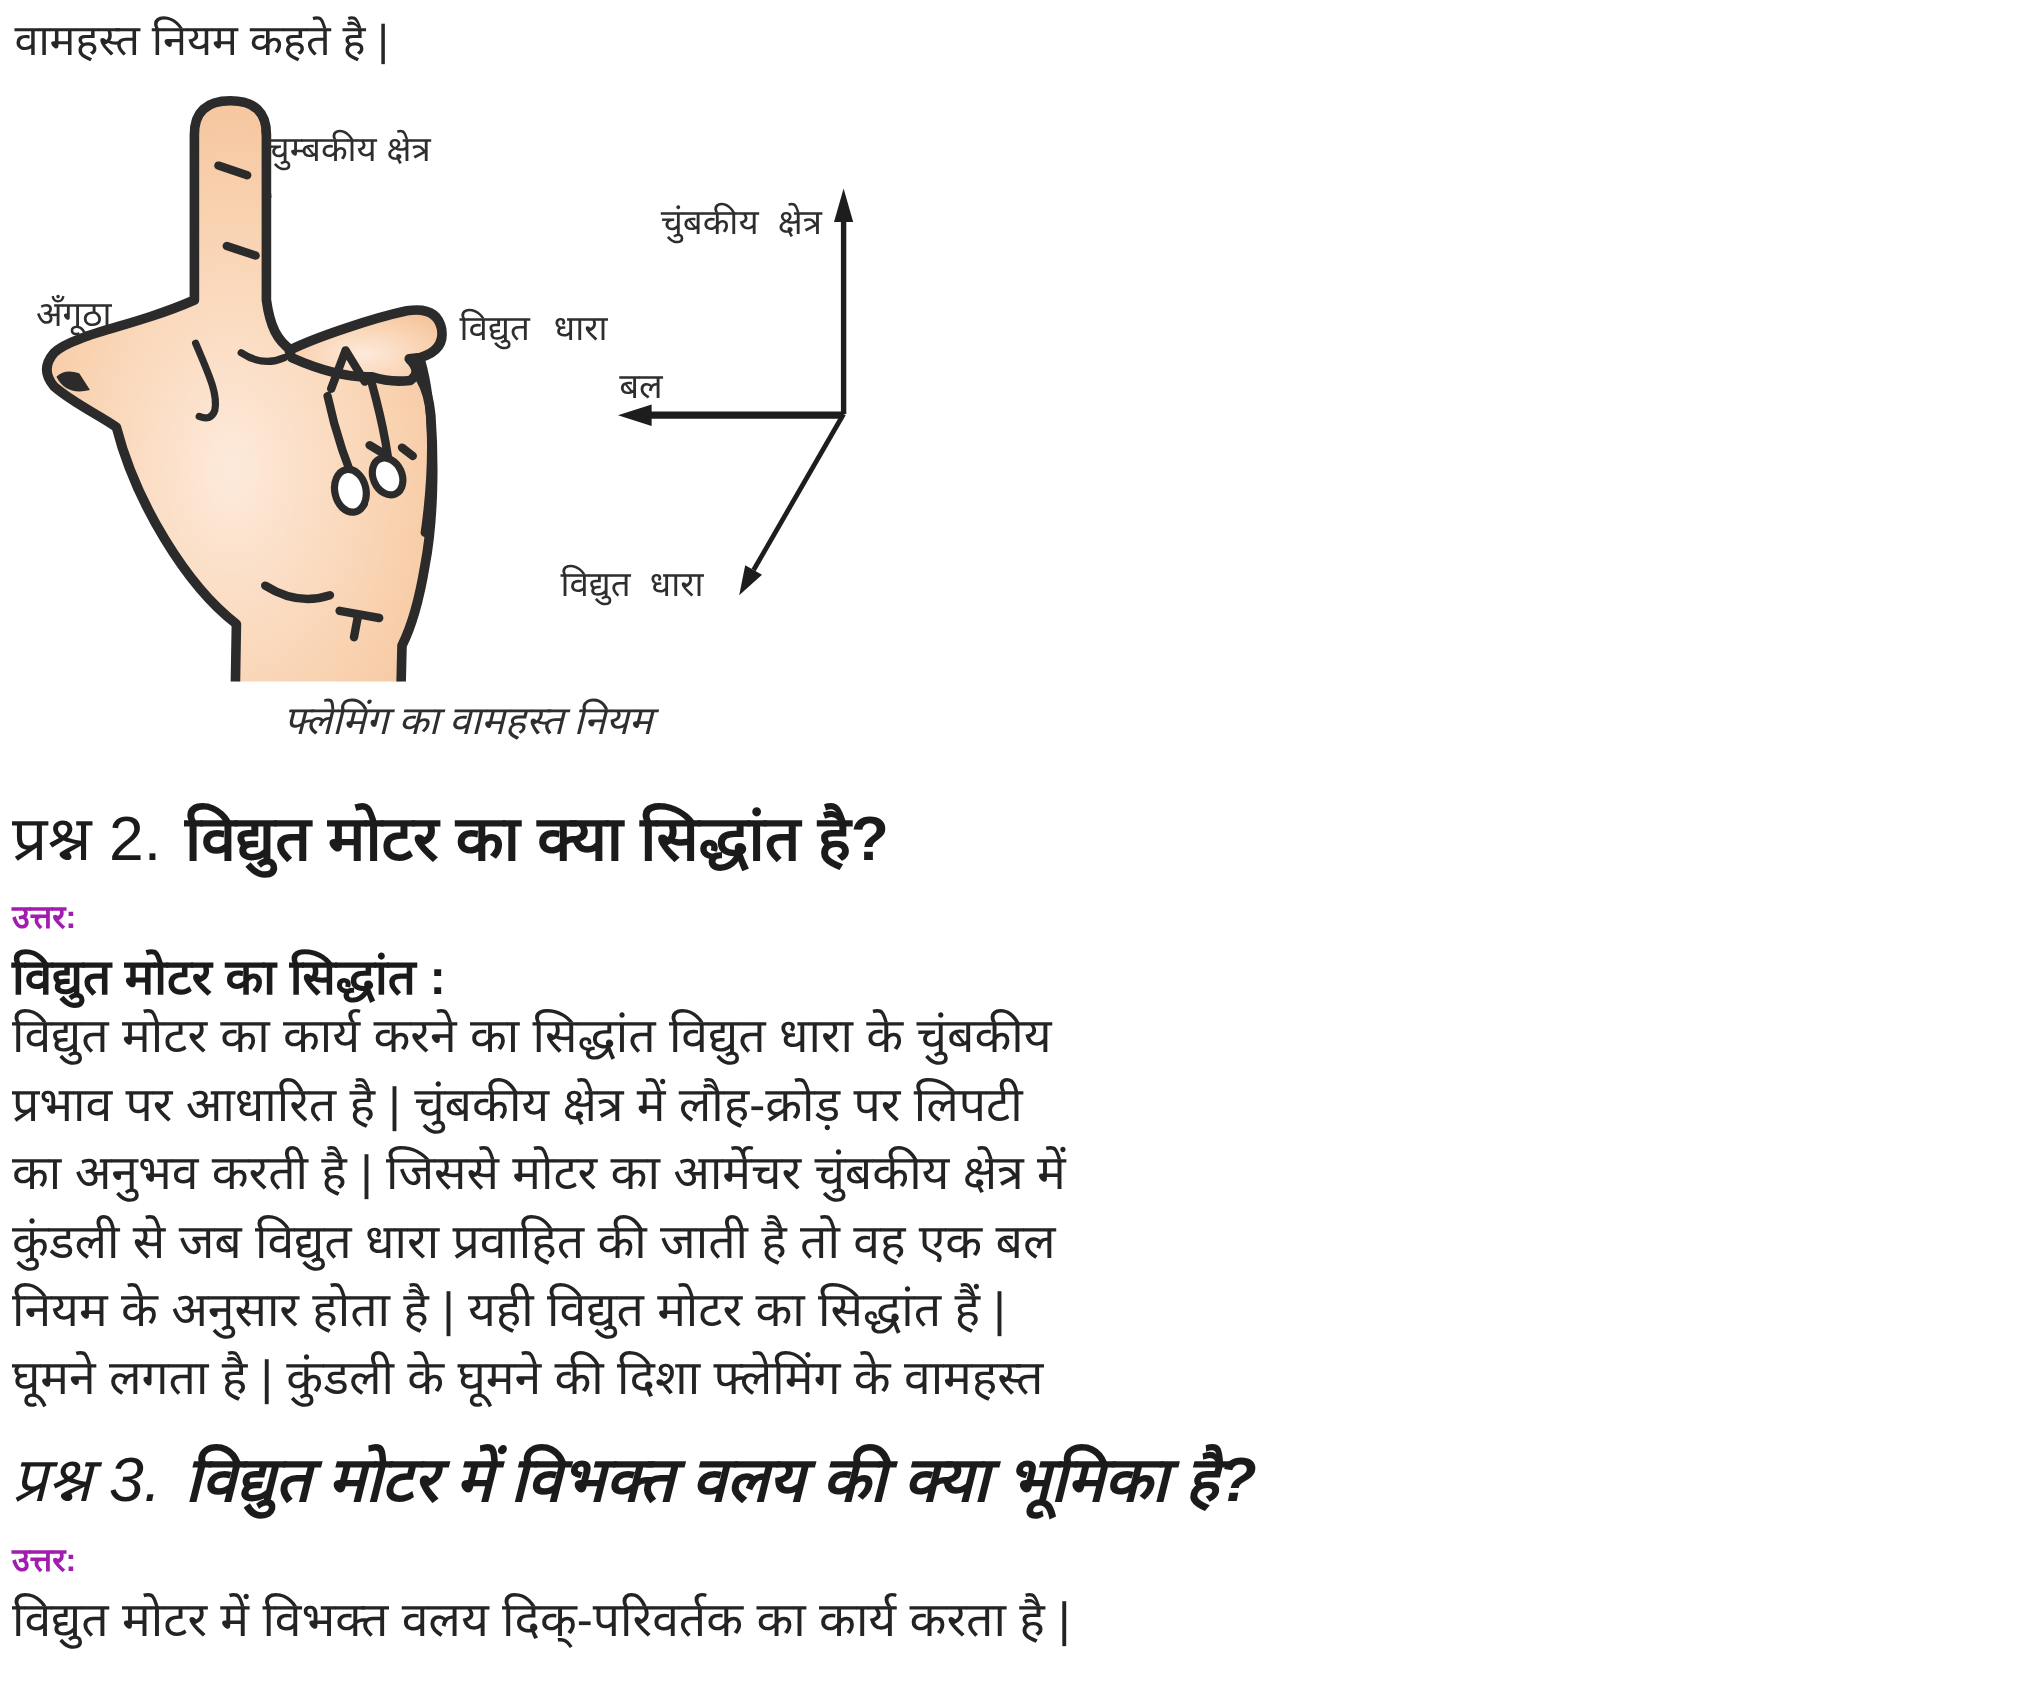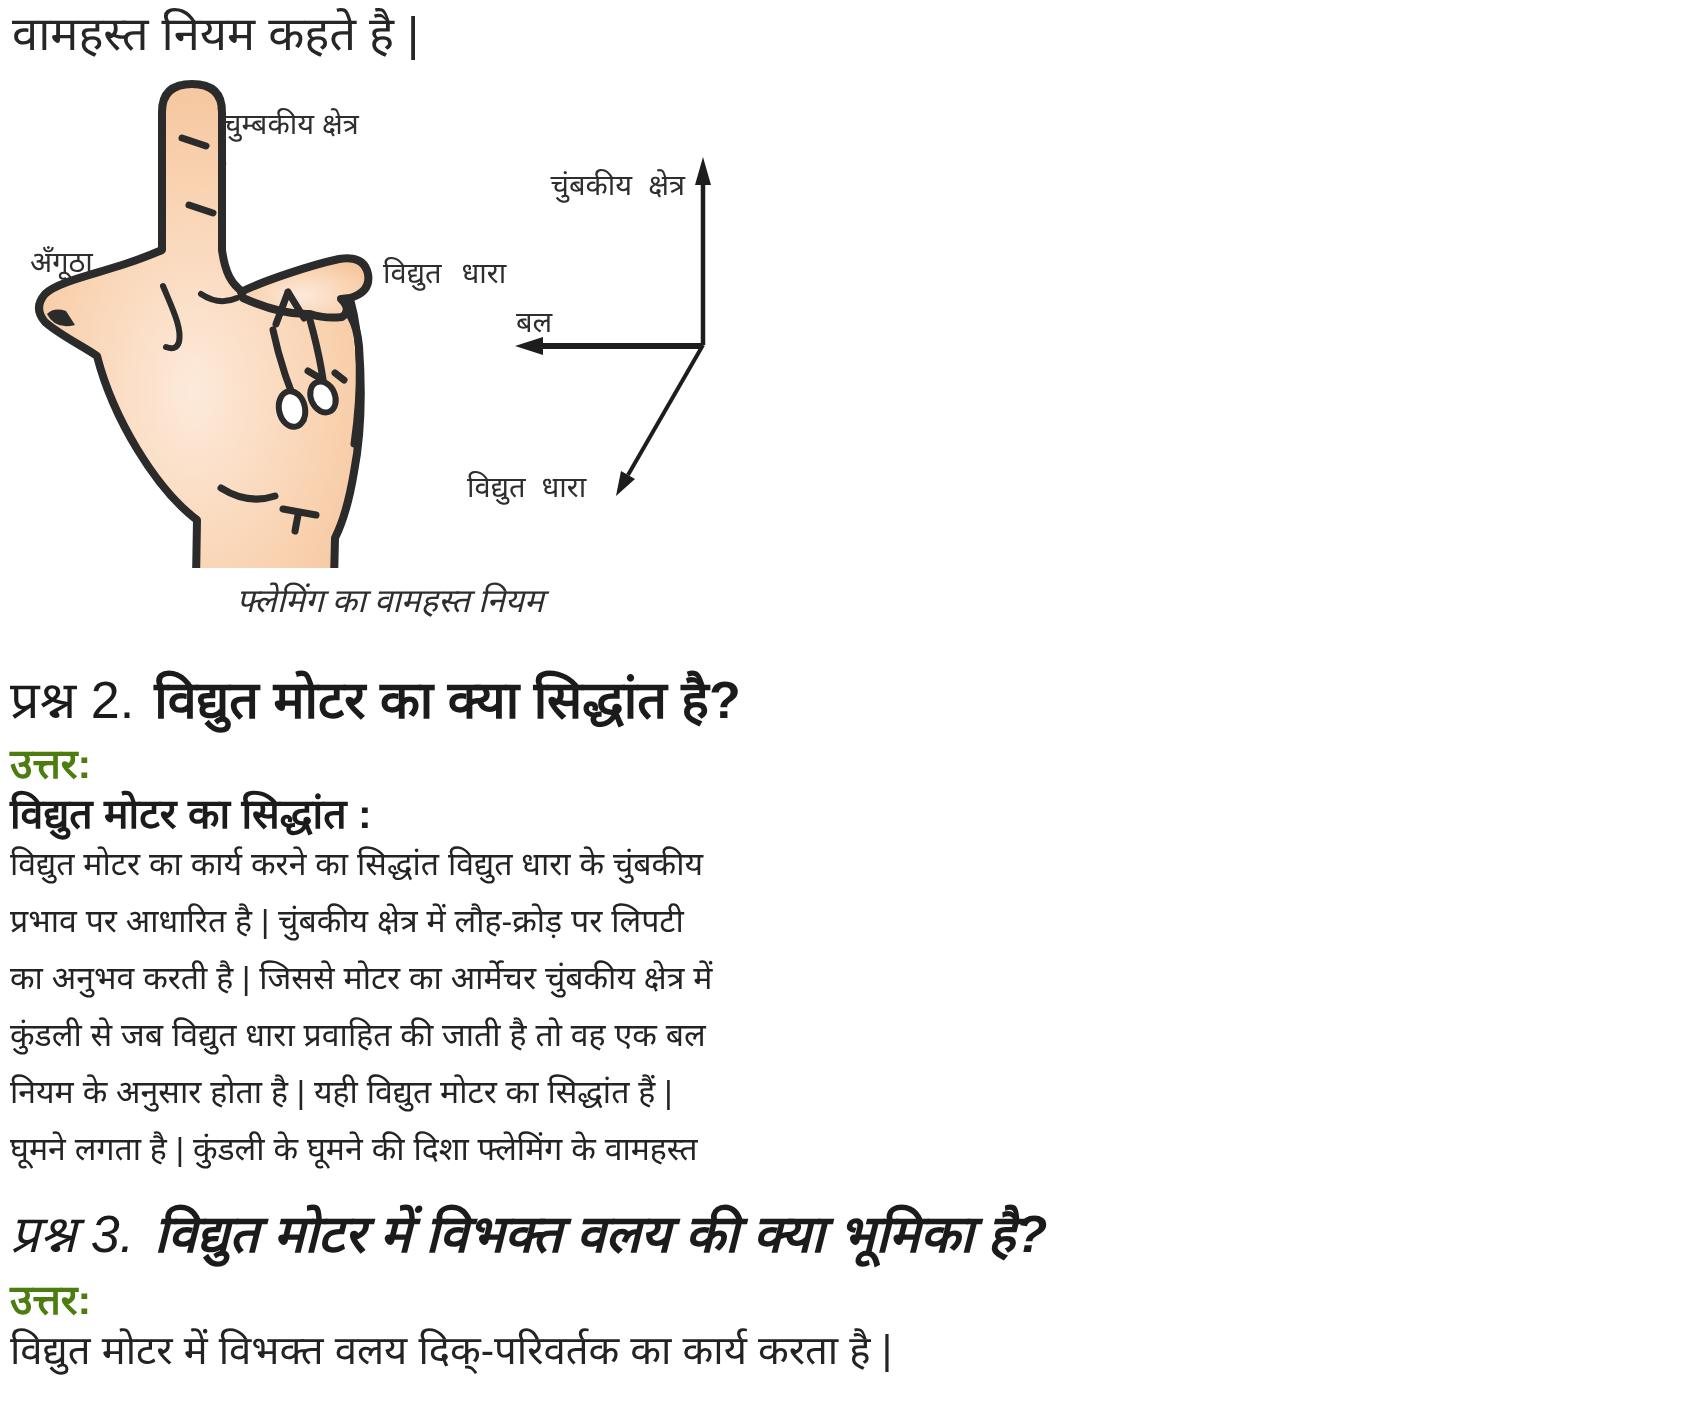--- a/index.html
+++ b/index.html
@@ -2,21 +2,21 @@
 <html><head>
 <meta charset="utf-8">
 <style>
   html,body { margin:0; padding:0; background:#ffffff; }
   .page {
     position:relative; width:1700px; height:1404px; background:#ffffff;
     font-family:"Liberation Sans","DejaVu Sans",sans-serif; color:#232323;
     overflow:hidden;
   }
   .intro {
-    position:absolute; left:12px; top:6px; font-size:47px; line-height:56px;
+    position:absolute; left:12px; top:6px; font-size:36px; line-height:56px;
     white-space:nowrap; color:#262626;
   }
   .hand-svg { position:absolute; left:5px; top:68px; width:470px; height:500px; }
   .vec-svg  { position:absolute; left:455px; top:145px; width:270px; height:370px; }
   .fig-label { position:absolute; font-size:29px; white-space:nowrap; color:#2e2e2e; }
   .lbl-hand-mf    { left:223px; top:103px; }
   .lbl-hand-thumb { left:30px;  top:241px; }
   .lbl-hand-cur   { left:383px; top:252px; word-spacing:12px; }
   .lbl-vec-mf     { left:500px; top:164px; width:185px; text-align:right; word-spacing:8px; }
   .lbl-vec-force  { left:516px; top:301px; }
@@ -28,31 +28,31 @@
   }
   .question {
     position:absolute; left:10px; font-size:52px; line-height:56px;
     white-space:nowrap; color:#1b1b1b;
   }
   .q2-q { top:672px; }
   .q3-q { top:1206px;font-style:italic; }
   .qnum  { font-weight:normal; margin-right:20px; }
   .qtext { font-weight:bold; }
   .ans-label {
-    position:absolute; left:10px; font-size:41px; line-height:56px;
-    font-weight:bold; color:#4d7c0f;
+    position:absolute; left:10px; font-size:27px; line-height:56px;
+    font-weight:bold; color:#a21caf;
   }
   .q2-al { top:736px; }
   .q3-al { top:1272px; }
   .ans-heading {
     position:absolute; left:10px; top:786px; font-size:41px; line-height:56px;
     font-weight:bold; white-space:nowrap; color:#1b1b1b;
   }
   .para {
-    position:absolute; left:10px; top:836px; font-size:32px; line-height:57px;
+    position:absolute; left:10px; top:836px; font-size:40px; line-height:57px;
     white-space:nowrap; color:#232323;
   }
   .q3-ans {
     position:absolute; left:10px; top:1322px; font-size:40px; line-height:57px;
     white-space:nowrap; color:#232323;
   }
 </style>
 </head>
 <body>
 

